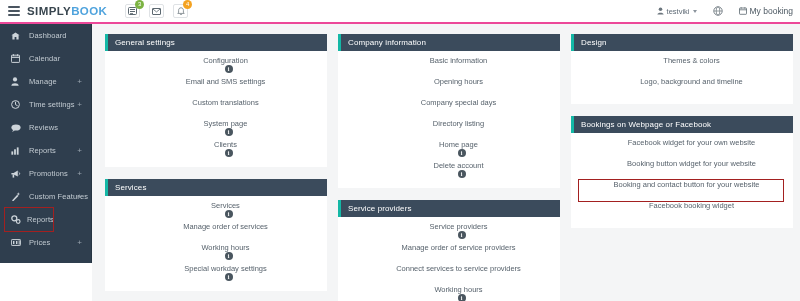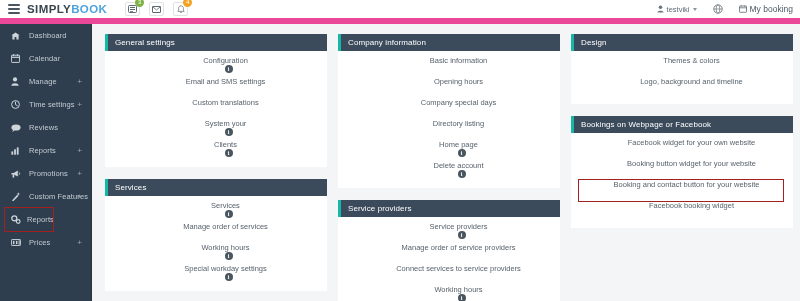--- a/index.html
+++ b/index.html
@@ -8,21 +8,21 @@
     font-family: "Liberation Sans", sans-serif;
     background: #ffffff;
     overflow: hidden;
   }
   #app { position: relative; width: 800px; height: 301px; }
 
   
   .topbar {
     position: absolute; top: 0; left: 0; width: 800px; height: 24px;
     background: #ffffff;
-    border-bottom: 6px solid #ec4899;
+    border-bottom: 2px solid #ec4899;
     display: flex; align-items: center;
   }
   .hamburger {
     width: 12px; height: 10px; margin-left: 8px; margin-right: 7px;
     display: flex; flex-direction: column; justify-content: space-between;
     cursor: pointer;
   }
   .hamburger i { display: block; height: 1.6px; background: #4a5560; border-radius: 1px; }
   .brand {
     font-size: 11.5px; letter-spacing: .4px; font-weight: 600;
@@ -60,21 +60,21 @@
     border-right: 2.5px solid transparent; border-top: 3px solid #8b949d;
   }
   .globe-btn { cursor: pointer; display: flex; align-items: center; }
   .mybooking {
     display: flex; align-items: center; gap: 3px; cursor: pointer;
     font-size: 8.5px; color: #4d5963;
   }
 
   
   .sidebar {
-    position: absolute; top: 24px; left: 0; width: 92px; height: 277px;
+    position: absolute; top: 24px; left: 0; width: 92px; height: 239px;
     background: #2f3e4e;
     border-right: 1px solid #263442;
   }
   .side-item {
     position: relative;
     height: 23px; display: flex; align-items: center;
     padding-left: 11px; cursor: pointer;
   }
   .side-item .s-ico {
     width: 12px; margin-right: 6px;
@@ -325,21 +325,21 @@
                 <span class="pl-text">Configuration</span>
                 <span class="info-i">i</span>
               </div>
               <div class="plink">
                 <span class="pl-text">Email and SMS settings</span>
               </div>
               <div class="plink">
                 <span class="pl-text">Custom translations</span>
               </div>
               <div class="plink">
-                <span class="pl-text">System your</span>
+                <span class="pl-text">System page</span>
                 <span class="info-i">i</span>
               </div>
               <div class="plink">
                 <span class="pl-text">Clients</span>
                 <span class="info-i">i</span>
               </div>
             </div>
           </div>
           <div class="panel">
             <div class="panel-head">

